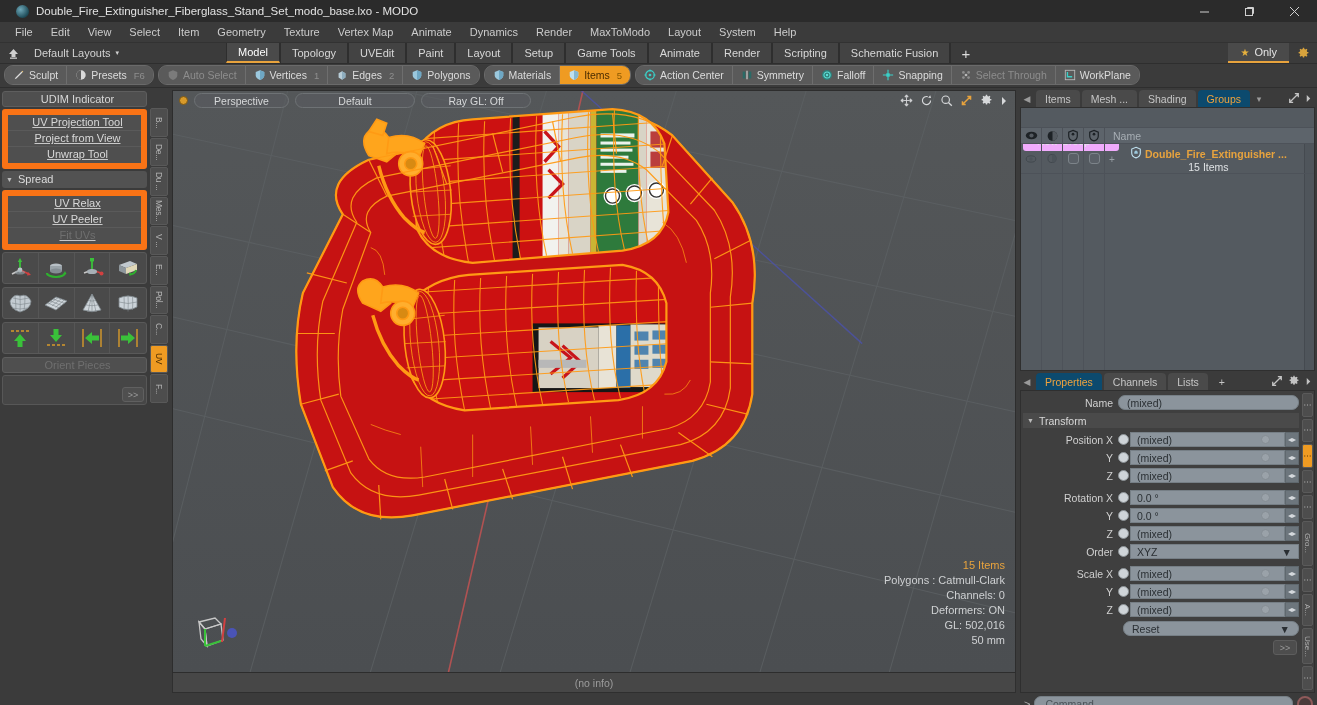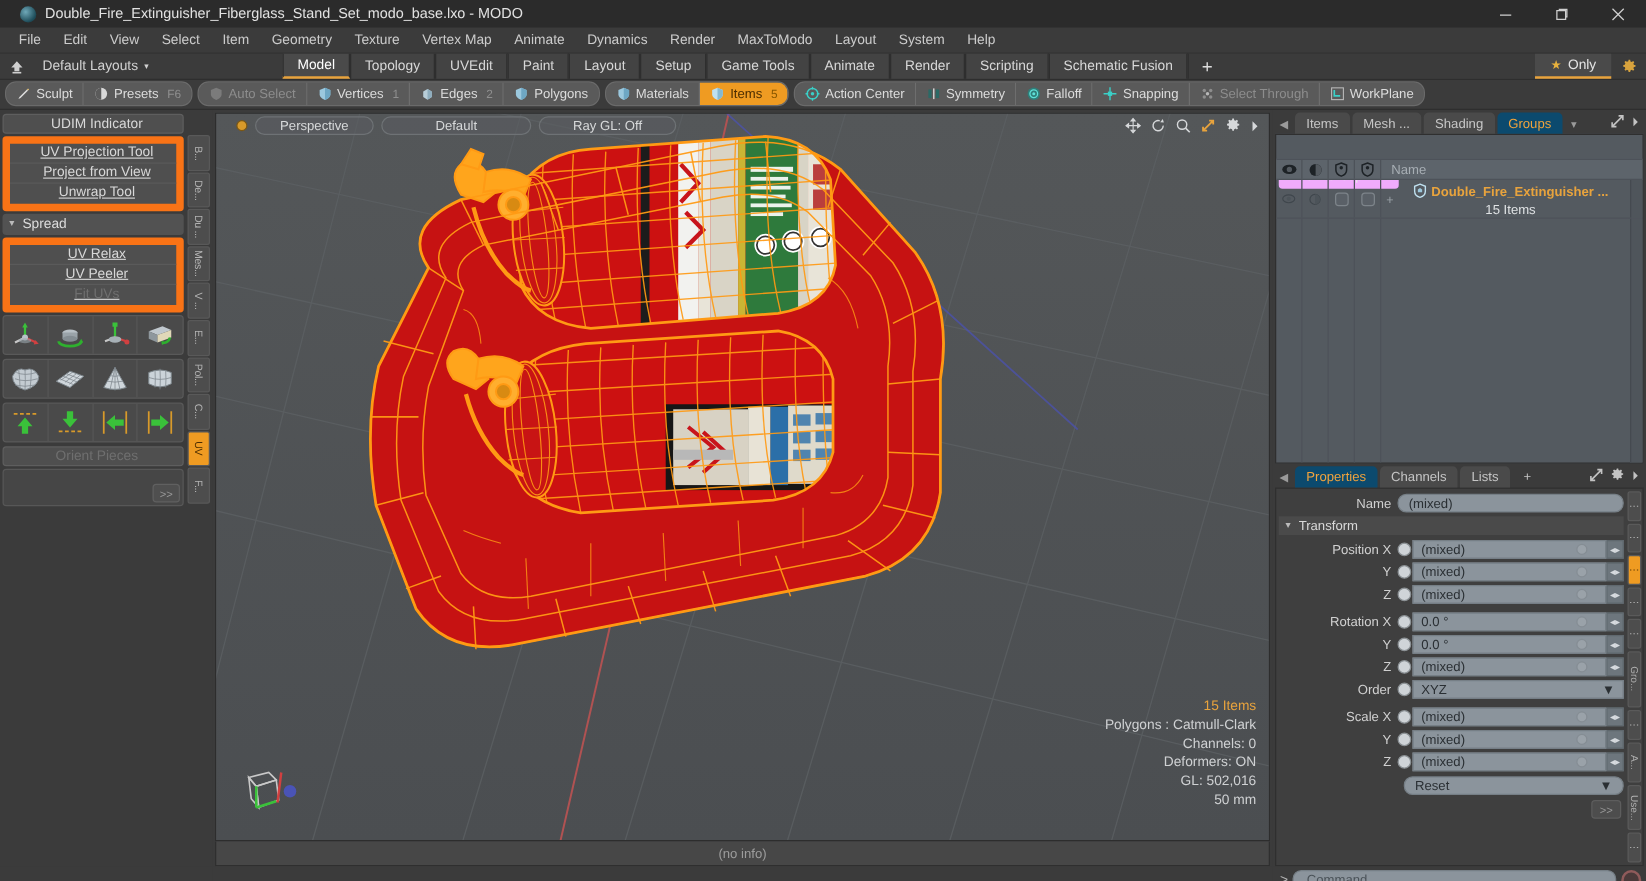--- a/index.html
+++ b/index.html
@@ -151,21 +151,21 @@
   }
   .vtab.active { background: #ef9b22; color: #4a2c00; }
 
   
   .viewwrap { flex: 1; padding: 2px 2px 0 2px; display: flex; flex-direction: column; }
   .viewport {
     flex: 1; position: relative; background: #4f5255; overflow: hidden;
     border: 1px solid #2d2d2d;
   }
   .vp-header {
-    height: 19px; display: flex; align-items: center; gap: 6px; padding-left: 16px;
+    height: 19px; display: flex; align-items: center; gap: 6px; padding-left: 6px;
     position: relative; z-index: 5;
   }
   .vp-dot { width: 9px; height: 9px; border-radius: 50%; background: #d89a2a; border: 1px solid #7a5715; }
   .vp-pill {
     height: 15px; min-width: 95px; padding: 0 10px; border: 1px solid #6e7275; border-radius: 8px;
     font-size: 10.5px; color: #d7d9da; display: flex; align-items: center; justify-content: center;
     background: rgba(90,94,97,0.45);
   }
   .vp-tools {
     position: absolute; right: 7px; top: 3px; display: flex; gap: 7px; align-items: center;

